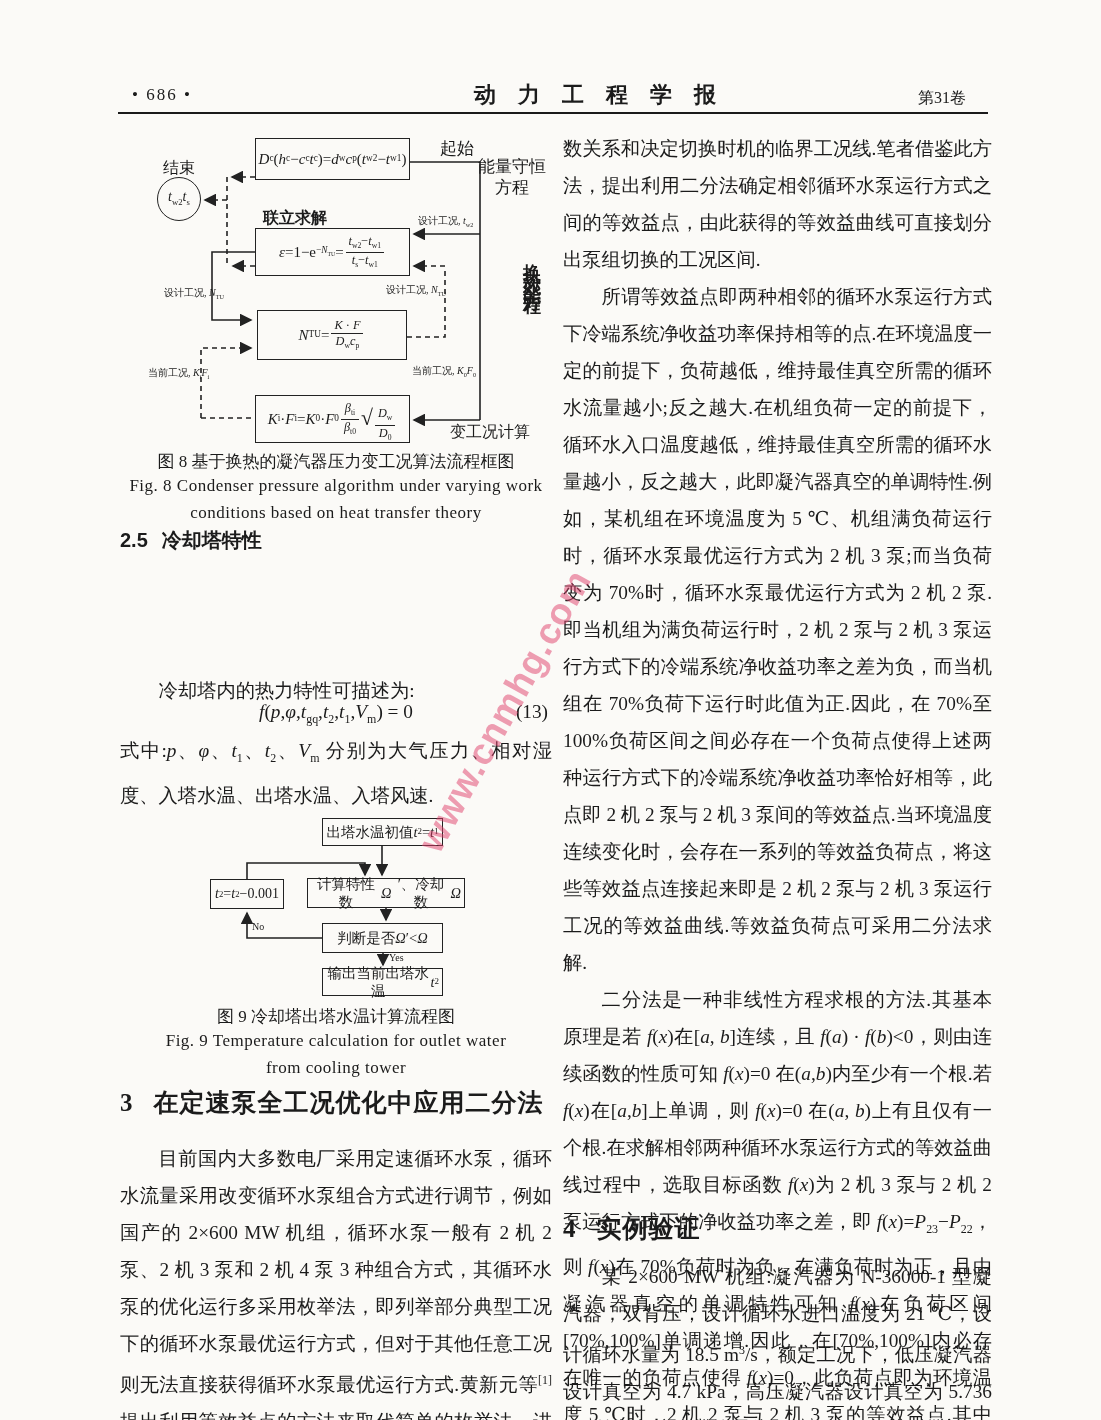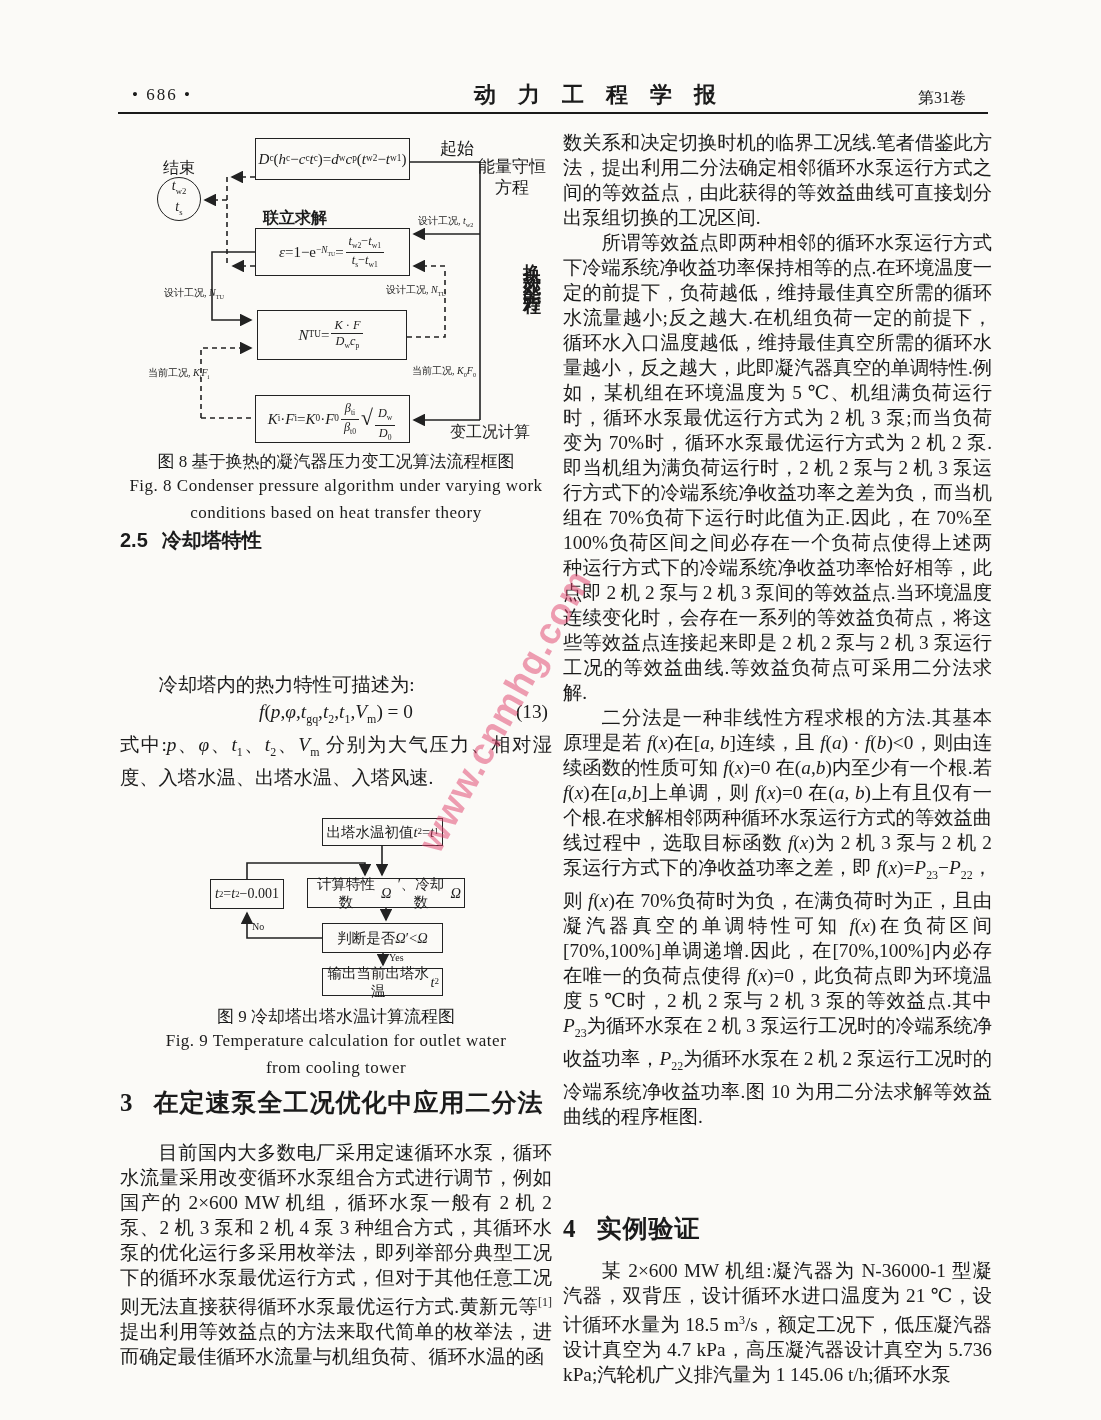--- a/index.html
+++ b/index.html
@@ -5,36 +5,36 @@
   html,body{margin:0;padding:0;background:#e8e6e2;}
   #page{position:relative;width:1101px;height:1420px;margin:0 auto;background:#fbfaf7;overflow:hidden;
         font-family:"Liberation Serif","DejaVu Serif",serif;color:#1b1b1b;}
   .abs{position:absolute;}
   
   .pgnum{font-size:17px;letter-spacing:2px;}
   .jtitle{font-size:22px;letter-spacing:22px;font-weight:bold;white-space:nowrap;}
   .vol{font-size:16px;}
   .hrule{height:2px;background:#1a1a1a;}
   
-  .para{font-size:19.3px;line-height:25px;text-align:justify;}
+  .para{font-size:19.3px;line-height:37px;text-align:justify;}
   .indent{text-indent:2em;}
   .para i{font-family:"Liberation Serif",serif;}
   sub,sup{font-size:0.62em;}
   
   .h-sub{font-family:"Liberation Sans","DejaVu Sans",sans-serif;font-weight:bold;font-size:20px;}
   .h-sub .num{margin-right:14px;}
   .h-main{font-family:"Liberation Sans","DejaVu Sans",sans-serif;font-weight:bold;font-size:25px;letter-spacing:1px;white-space:nowrap;}
   .h-main .num{margin-right:20px;font-family:"Liberation Serif",serif;}
   
   .cap{font-size:17px;text-align:center;}
   .cap-en{font-size:17px;text-align:center;letter-spacing:0.5px;}
   
   .figbox{position:absolute;border:1.6px solid #222;background:transparent;display:flex;align-items:center;justify-content:center;text-align:center;font-size:15px;line-height:1.25;padding:1px 3px;box-sizing:border-box;}
   .figlabel{position:absolute;font-size:10px;white-space:nowrap;}
-  .figcircle{position:absolute;border:1.6px solid #222;border-radius:50%;display:flex;flex-direction:column;align-items:center;justify-content:center;font-size:14px;line-height:16px;box-sizing:border-box;}
+  .figcircle{position:absolute;border:1.6px solid #222;border-radius:50%;display:flex;flex-direction:row;align-items:center;justify-content:center;font-size:14px;line-height:16px;box-sizing:border-box;}
   .vtext{position:absolute;writing-mode:vertical-rl;letter-spacing:7px;font-size:18px;font-weight:bold;font-family:"Liberation Serif",serif;}
   svg{position:absolute;left:0;top:0;}
   svg path{fill:none;stroke:#222;stroke-width:1.6;}
   svg path.d{stroke-dasharray:5 4;}
   svg marker path{fill:#222;stroke:none;}
   
   .frac{display:inline-flex;flex-direction:column;vertical-align:middle;text-align:center;font-size:0.82em;line-height:1.15;margin:0 2px;}
   .frac>span:first-child{border-bottom:1.3px solid #222;padding:0 3px 1px;}
   .frac>span:last-child{padding:0 3px;}
   .sq{font-size:1.45em;vertical-align:middle;font-style:normal;}

